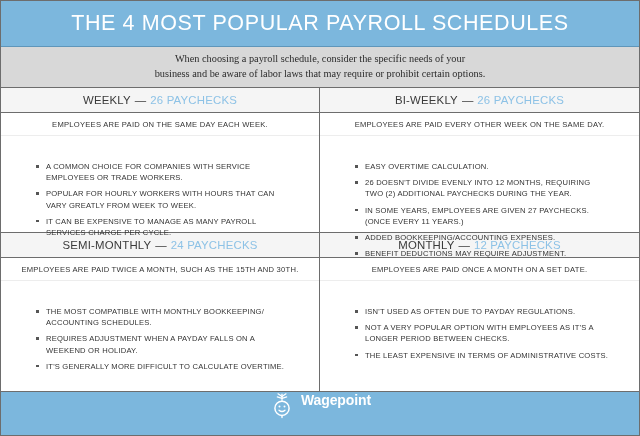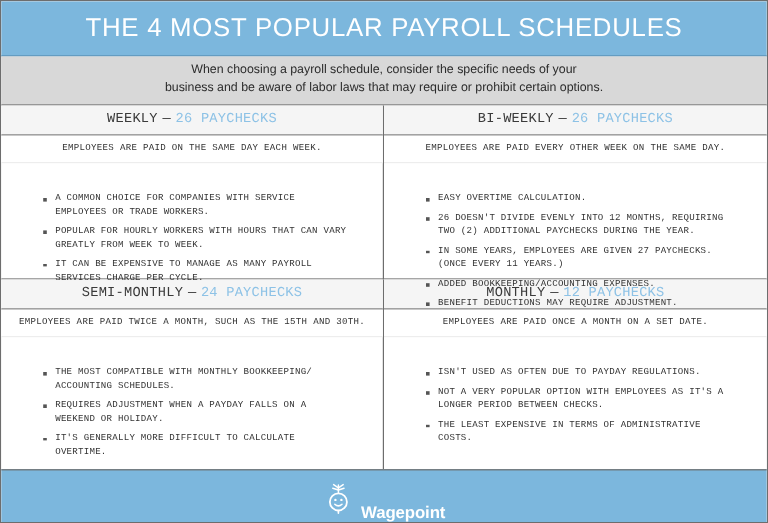--- a/index.html
+++ b/index.html
@@ -46,20 +46,21 @@
   }
 
   
   .subtitle-band {
     background: #d8d8d8;
     flex: 0 0 40px;
     display: flex;
     align-items: center;
     justify-content: center;
     border-bottom: 1px solid #6d6d6d;
+    font-family: Liberation Serif, serif;
   }
   .subtitle-text {
     color: #2b2b2b;
     font-size: 10.3px;
     line-height: 1.45;
     text-align: center;
     padding: 0 40px;
   }
 
   
@@ -69,21 +70,20 @@
     grid-template-columns: 1fr 1fr;
     grid-template-rows: 145px 1fr;
     min-height: 0;
   }
   .cell {
     display: flex;
     flex-direction: column;
     min-width: 0;
     min-height: 0;
     background: #ffffff;
-    font-family: Liberation Mono, monospace;
   }
   .cell.col-left  { border-right: 1px solid #6d6d6d; }
   .cell.row-top   { border-bottom: 1px solid #6d6d6d; }
 
   .cell-title {
     background: #f5f5f5;
     border-bottom: 1px solid #6d6d6d;
     flex: 0 0 24px;
     display: flex;
     align-items: center;
@@ -149,21 +149,21 @@
     height: 2.5px;
     background: #555555;
   }
 
   
   .footer-band {
     background: #7cb7dd;
     flex: 0 0 43px;
     border-top: 1px solid #6d6d6d;
     display: flex;
-    align-items: flex-end;
+    align-items: flex-start;
     justify-content: center;
     gap: 6px;
   }
   .logo-mark { display: block; }
   .logo-word {
     color: #ffffff;
     font-size: 14px;
     font-weight: bold;
     letter-spacing: -0.1px;
   }

